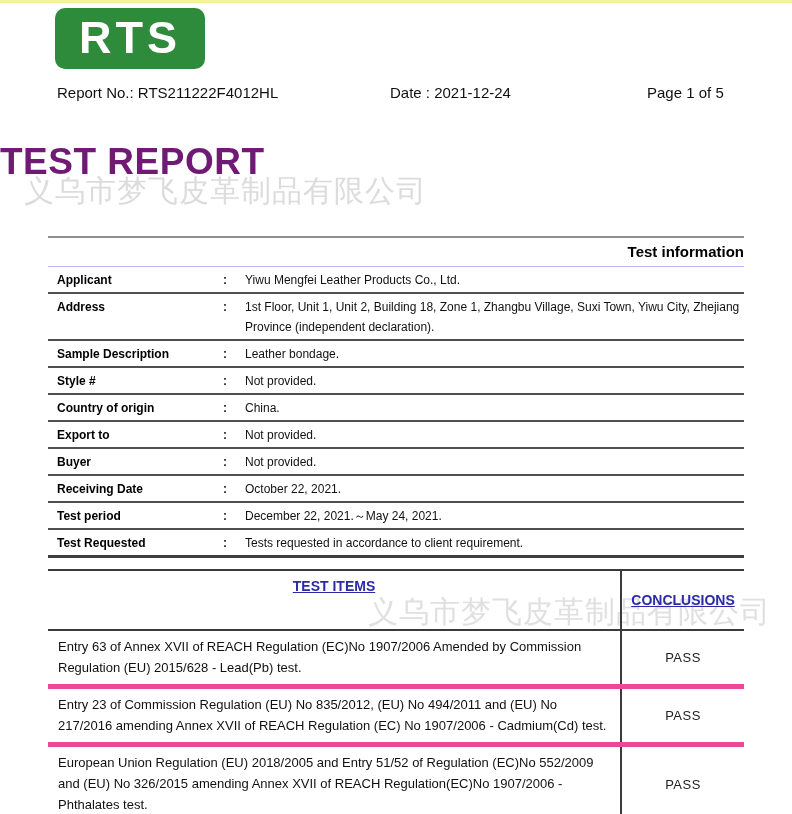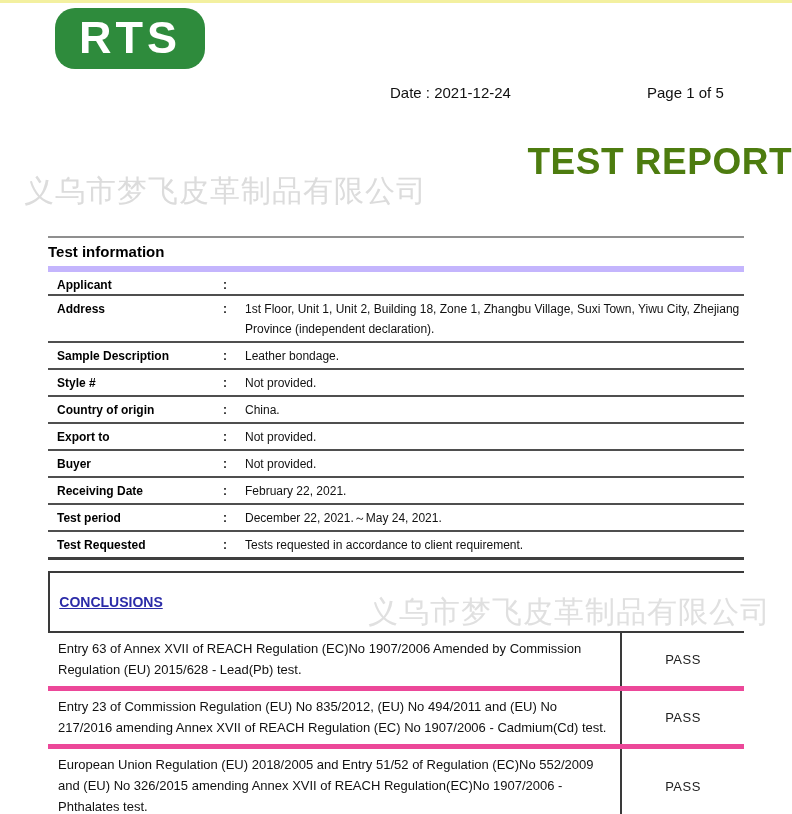--- a/index.html
+++ b/index.html
@@ -14,57 +14,57 @@
 
   .topbar {
     position: absolute; top: 0; left: 0; width: 792px; height: 3px;
     background: #f3f0a0;
   }
 
   .logo {
     position: absolute; top: 8px; left: 55px;
     width: 150px; height: 61px;
     background: #2e8b3c;
-    border-radius: 20px;
+    border-radius: 10px;
     display: flex; align-items: center; justify-content: center;
   }
   .logo-text {
     color: #ffffff; font-size: 45px; font-weight: 700; letter-spacing: 4px;
     line-height: 1; padding-bottom: 3px;
   }
 
   .meta { position: absolute; top: 84px; font-size: 15px; color: #111; white-space: nowrap; }
   .meta-report { left: 57px; }
   .meta-date   { left: 390px; }
   .meta-page   { left: 647px; }
 
   .report-title {
     position: absolute; top: 141px; left: 0; width: 792px;
-    text-align: right;
-    font-size: 37px; font-weight: 700; color: #4d7c0f; letter-spacing: 0.5px;
+    text-align: left;
+    font-size: 37px; font-weight: 700; color: #701a75; letter-spacing: 0.5px;
   }
 
   .watermark {
     position: absolute;
     font-size: 30px; letter-spacing: 1px; color: #dcdcdc;
     white-space: nowrap; z-index: 0; font-weight: 400;
   }
   .watermark-1 { top: 171px; left: 24px; }
   .watermark-2 { top: 592px; left: 368px; color: #e0e0e0; }
 
   .content {
     position: absolute; top: 236px; left: 48px; width: 696px; z-index: 1;
   }
 
   
   .info-table { width: 100%; }
   .info-header {
     border-top: 2px solid #8f8f8f;
-    border-bottom: 6px solid #c4b5fd;
-    text-align: left; font-weight: 700; font-size: 15px; color: #000;
+    border-bottom: 1px solid #c4b5fd;
+    text-align: right; font-weight: 700; font-size: 15px; color: #000;
     padding: 5px 0 6px 0;
   }
   .info-row {
     display: flex; align-items: flex-start;
     border-bottom: 2px solid #4f4f4f;
     padding: 6px 0 2px 9px;
     font-size: 12px; line-height: 14px;
   }
   .info-row:last-child { border-bottom: 3px solid #3f3f3f; }
   .info-label { width: 166px; font-weight: 700; color: #000; }
@@ -103,36 +103,38 @@
 <body>
 
 <div class="page">
 
   <div class="topbar"></div>
 
   <div class="logo">
     <span class="logo-text">RTS</span>
   </div>
 
+  <div class="meta meta-report">Report No.: RTS211222F4012HL</div>
   <div class="meta meta-date">Date : 2021-12-24</div>
   <div class="meta meta-page">Page 1 of 5</div>
 
   <div class="report-title">TEST REPORT</div>
 
   <div class="watermark watermark-1">义乌市梦飞皮革制品有限公司</div>
   <div class="watermark watermark-2">义乌市梦飞皮革制品有限公司</div>
 
   <div class="content">
 
     <div class="info-table">
       <div class="info-header">Test information</div>
 
       <div class="info-row">
         <div class="info-label">Applicant</div>
         <div class="info-colon">:</div>
+        <div class="info-value">Yiwu Mengfei Leather Products Co., Ltd.</div>
       </div>
       <div class="info-row">
         <div class="info-label">Address</div>
         <div class="info-colon">:</div>
         <div class="info-value">1st Floor, Unit 1, Unit 2, Building 18, Zone 1, Zhangbu Village, Suxi Town, Yiwu City, Zhejiang Province (independent declaration).</div>
       </div>
       <div class="info-row">
         <div class="info-label">Sample Description</div>
         <div class="info-colon">:</div>
         <div class="info-value">Leather bondage.</div>
@@ -153,36 +155,39 @@
         <div class="info-value">Not provided.</div>
       </div>
       <div class="info-row">
         <div class="info-label">Buyer</div>
         <div class="info-colon">:</div>
         <div class="info-value">Not provided.</div>
       </div>
       <div class="info-row">
         <div class="info-label">Receiving Date</div>
         <div class="info-colon">:</div>
-        <div class="info-value">February 22, 2021.</div>
+        <div class="info-value">October 22, 2021.</div>
       </div>
       <div class="info-row">
         <div class="info-label">Test period</div>
         <div class="info-colon">:</div>
         <div class="info-value">December 22, 2021.～May 24, 2021.</div>
       </div>
       <div class="info-row">
         <div class="info-label">Test Requested</div>
         <div class="info-colon">:</div>
         <div class="info-value">Tests requested in accordance to client requirement.</div>
       </div>
     </div>
 
     <div class="rtable">
       <div class="rhead">
+        <div class="rhead-left">
+          <span class="rhead-text">TEST ITEMS</span>
+        </div>
         <div class="rhead-right">
           <span class="rhead-text">CONCLUSIONS</span>
         </div>
       </div>
 
       <div class="rrow">
         <div class="ritem">Entry 63 of Annex XVII of REACH Regulation (EC)No 1907/2006 Amended by Commission Regulation (EU) 2015/628 - Lead(Pb) test.</div>
         <div class="rpass">PASS</div>
       </div>
       <div class="rrow">

